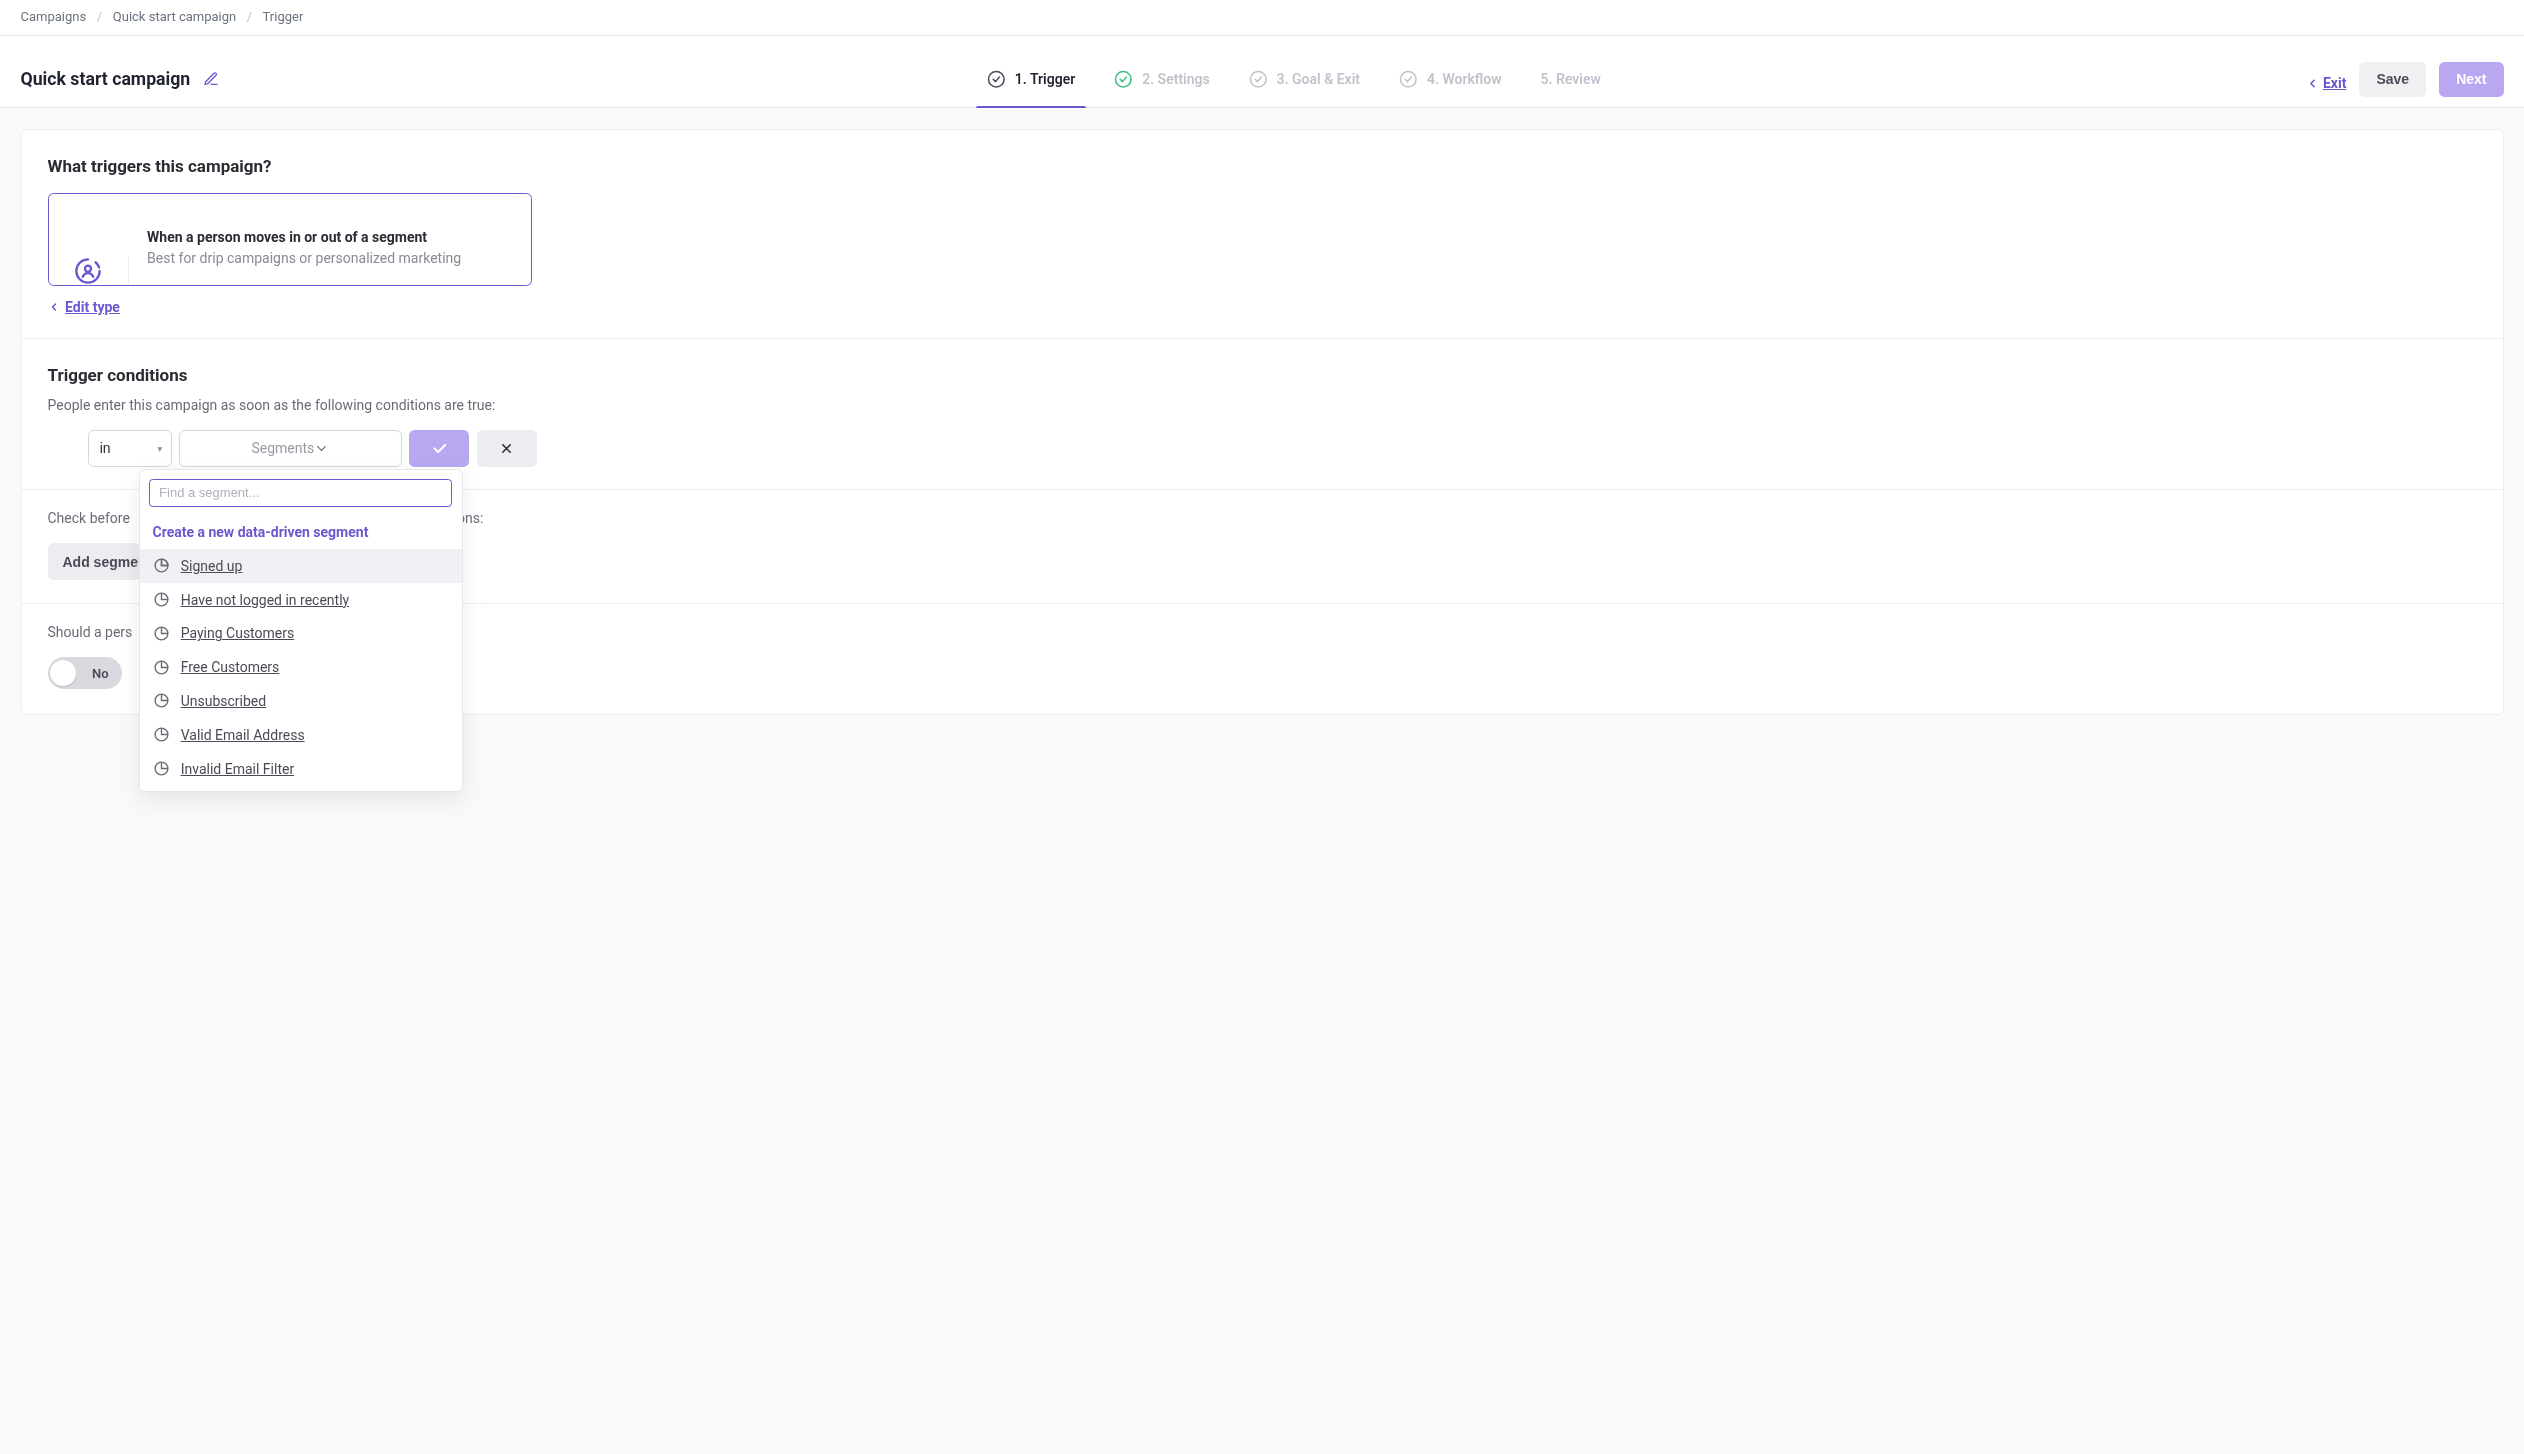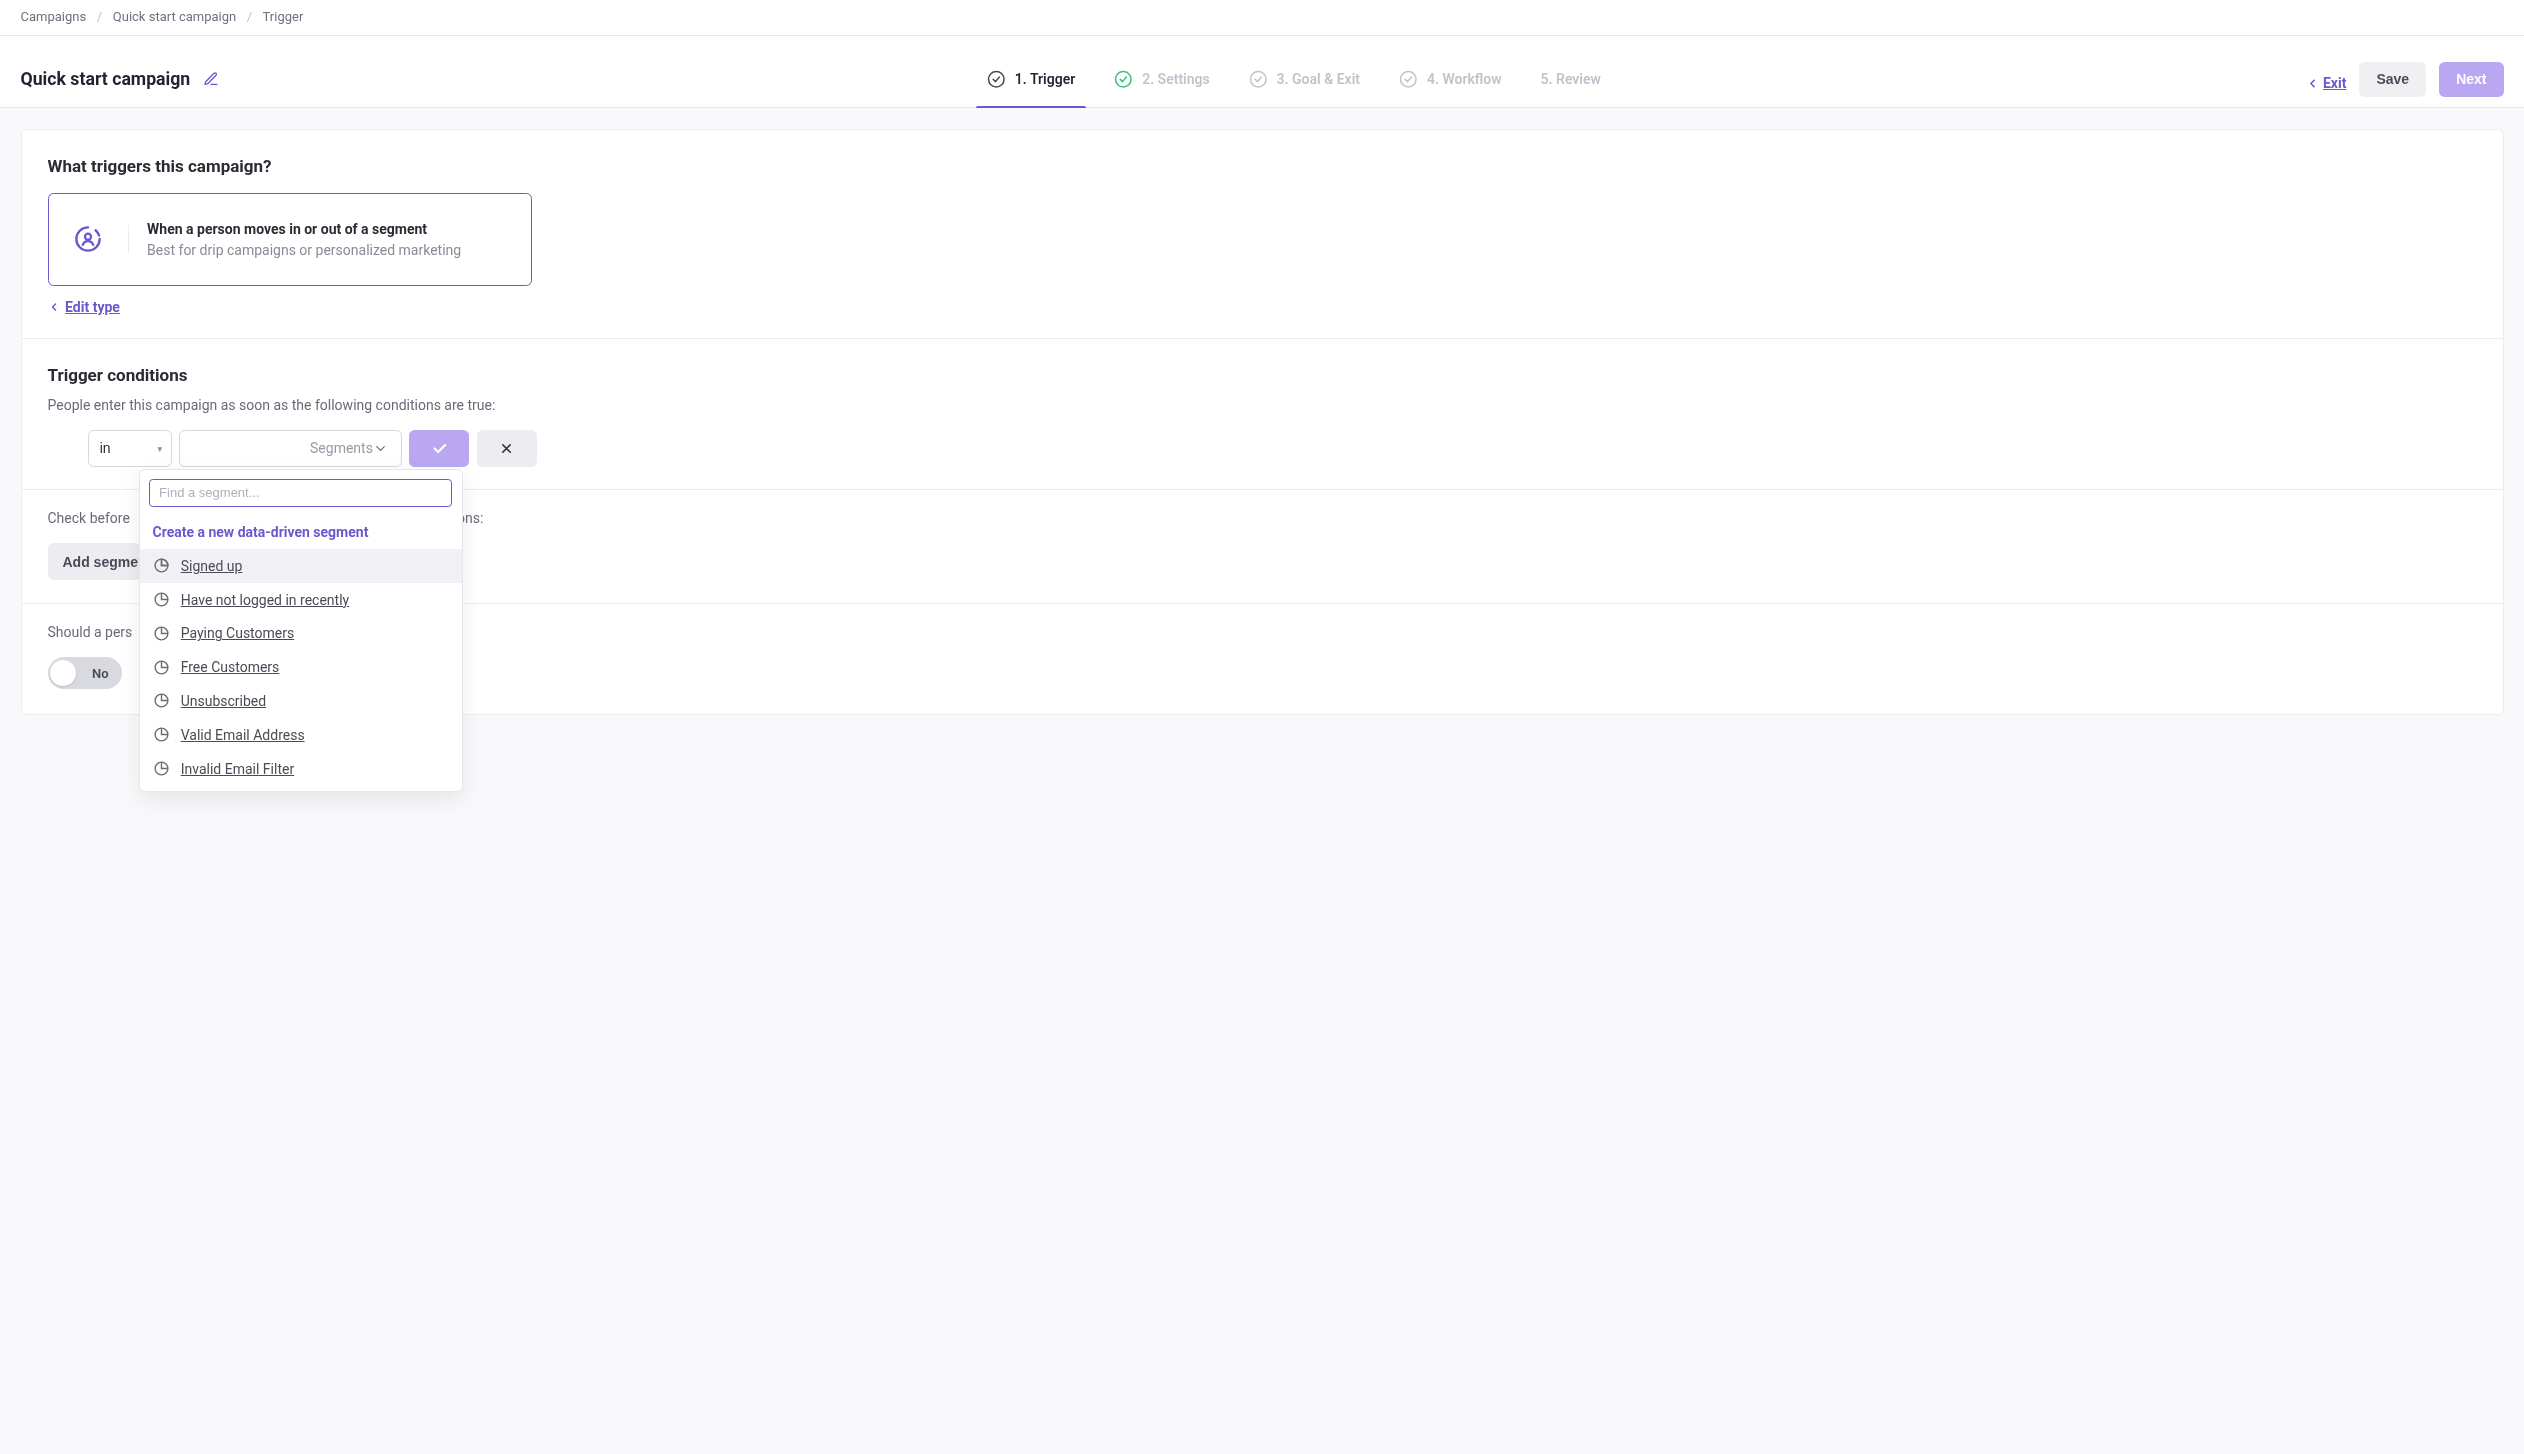--- a/index.html
+++ b/index.html
@@ -130,21 +130,21 @@
   }
   .sec-sub {
     font-size: 14px;
     color: #6b6b78;
     margin-top: -5.6px;
     margin-bottom: 17px;
   }
 
   .trigger-box {
     display: flex;
-    align-items: center;
+    align-items: flex-end;
     width: 484px;
     border: 1.9px solid #6e56cf;
     border-radius: 5.6px;
     min-height: 93px;
   }
   .trigger-box .ic-col {
     width: 80px;
     display: flex;
     align-items: center;
     justify-content: center;
@@ -205,21 +205,21 @@
 
   .seg-dropdown {
     height: 37px;
     width: 223px;
     border: 0.9px solid #d6d6de;
     border-radius: 5.6px;
     background: #ffffff;
     display: flex;
     align-items: center;
     padding: 0 13px;
-    justify-content: flex-end;
+    justify-content: center;
     cursor: pointer;
   }
   .seg-dropdown .ph { color: #9a9aa6; font-size: 14px; }
 
   .icon-btn {
     height: 37px;
     width: 60px;
     border-radius: 5.6px;
     display: inline-flex;
     align-items: center;

